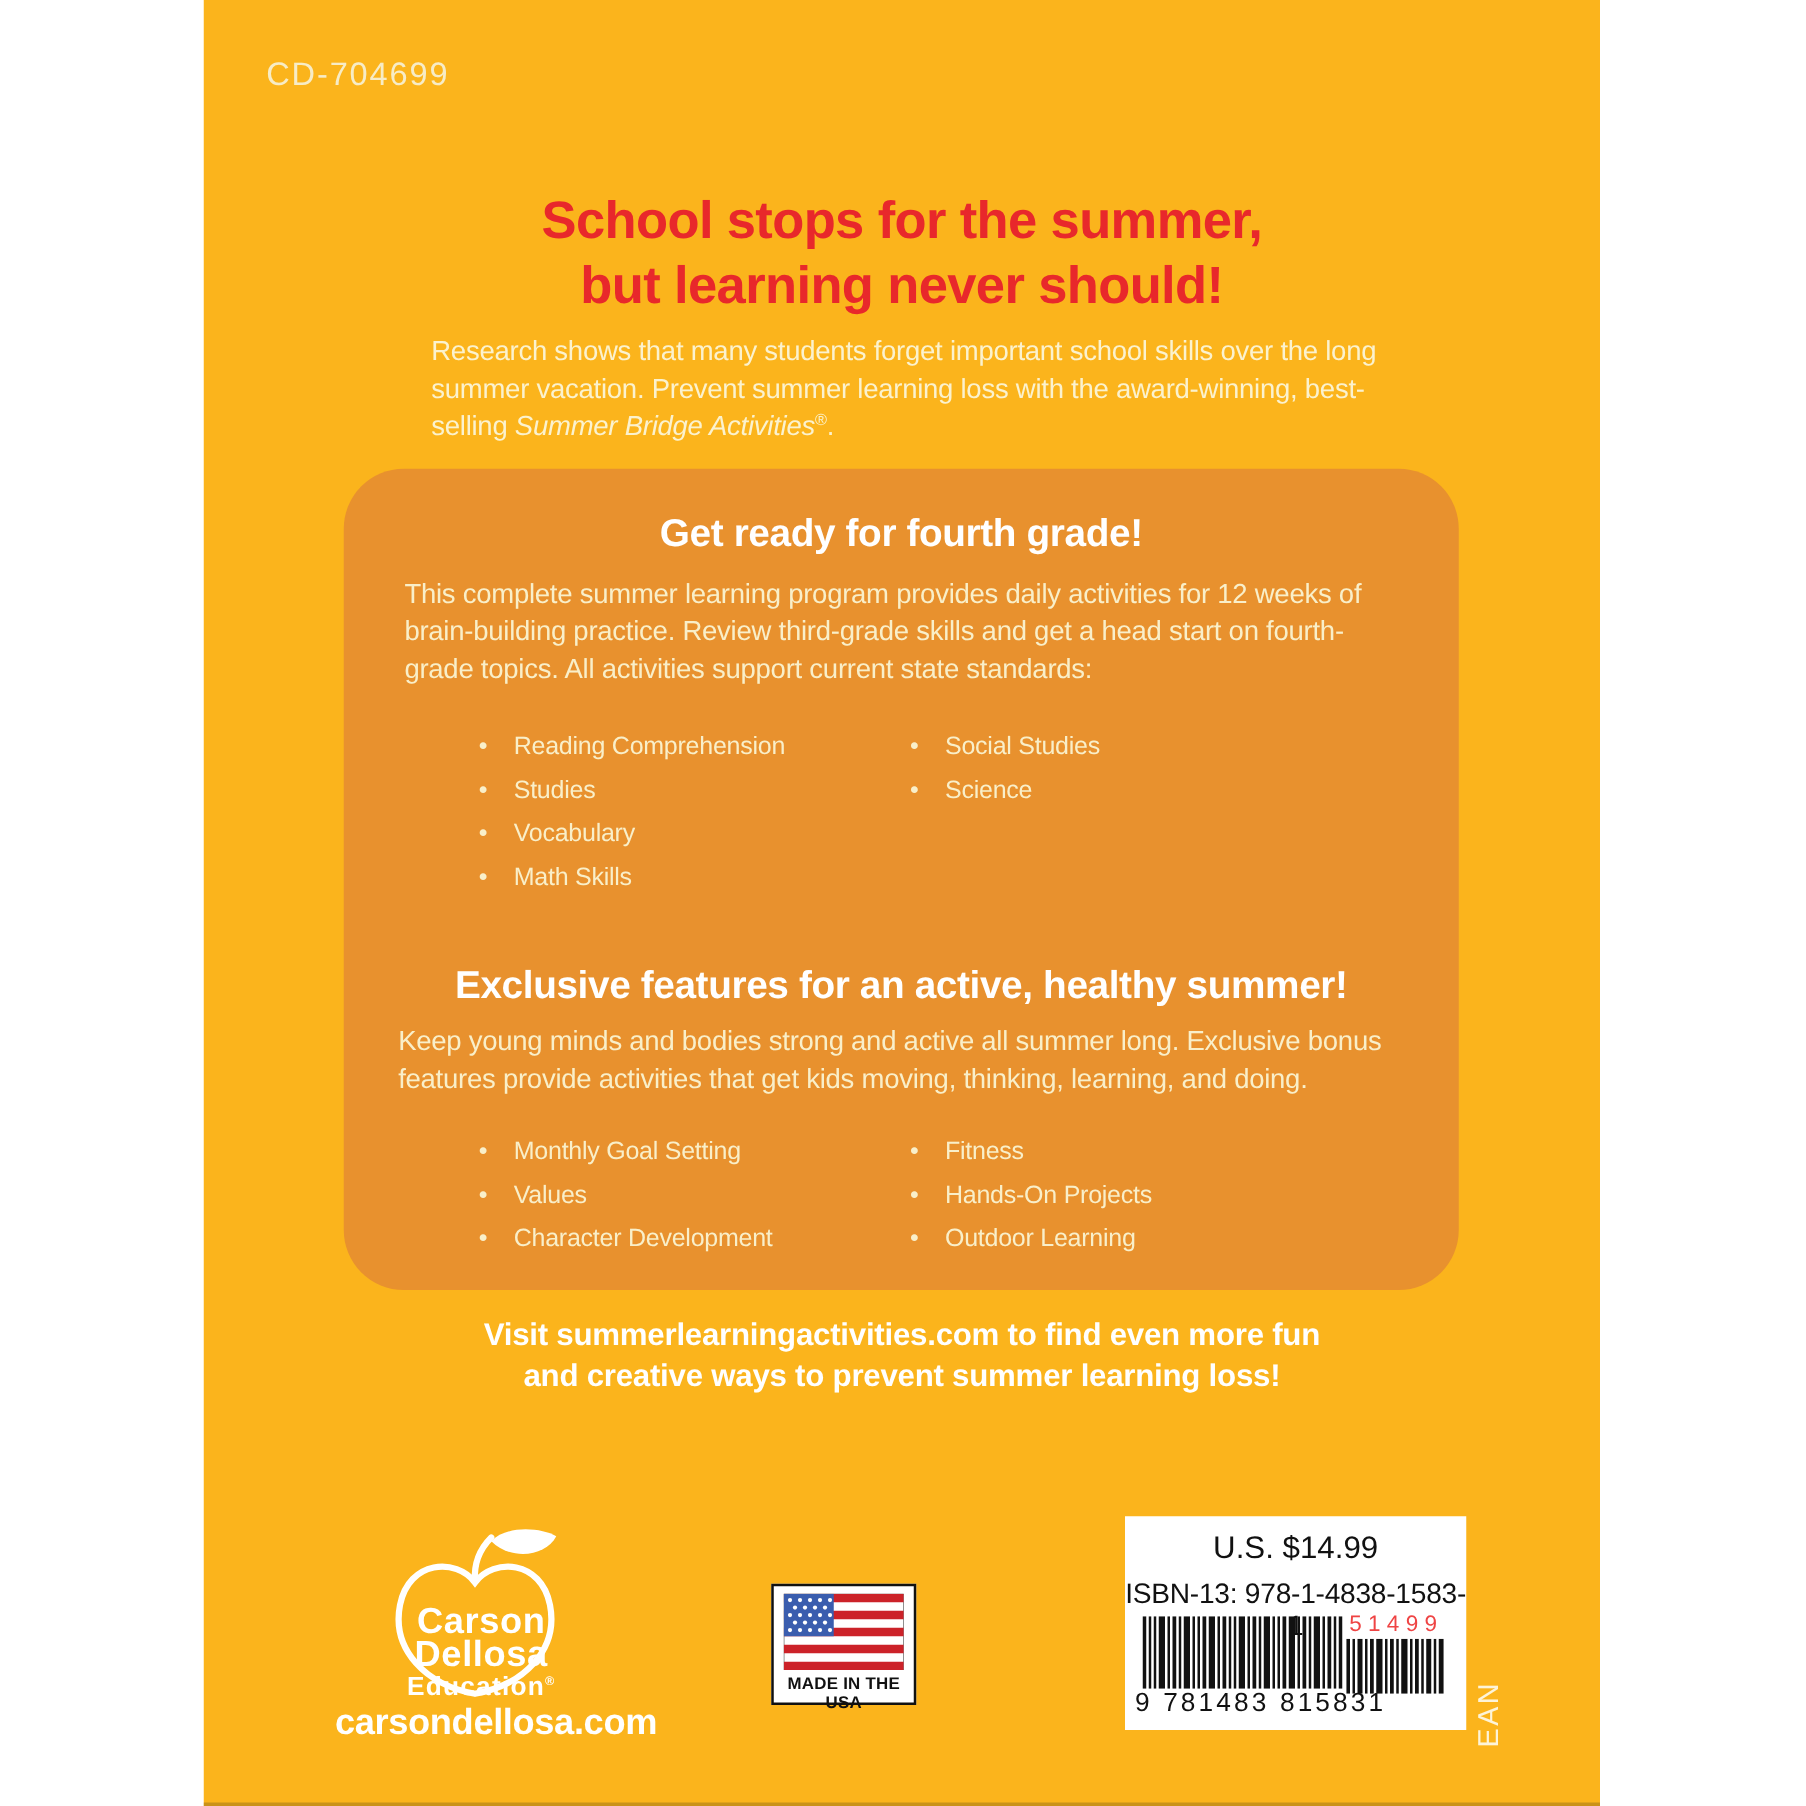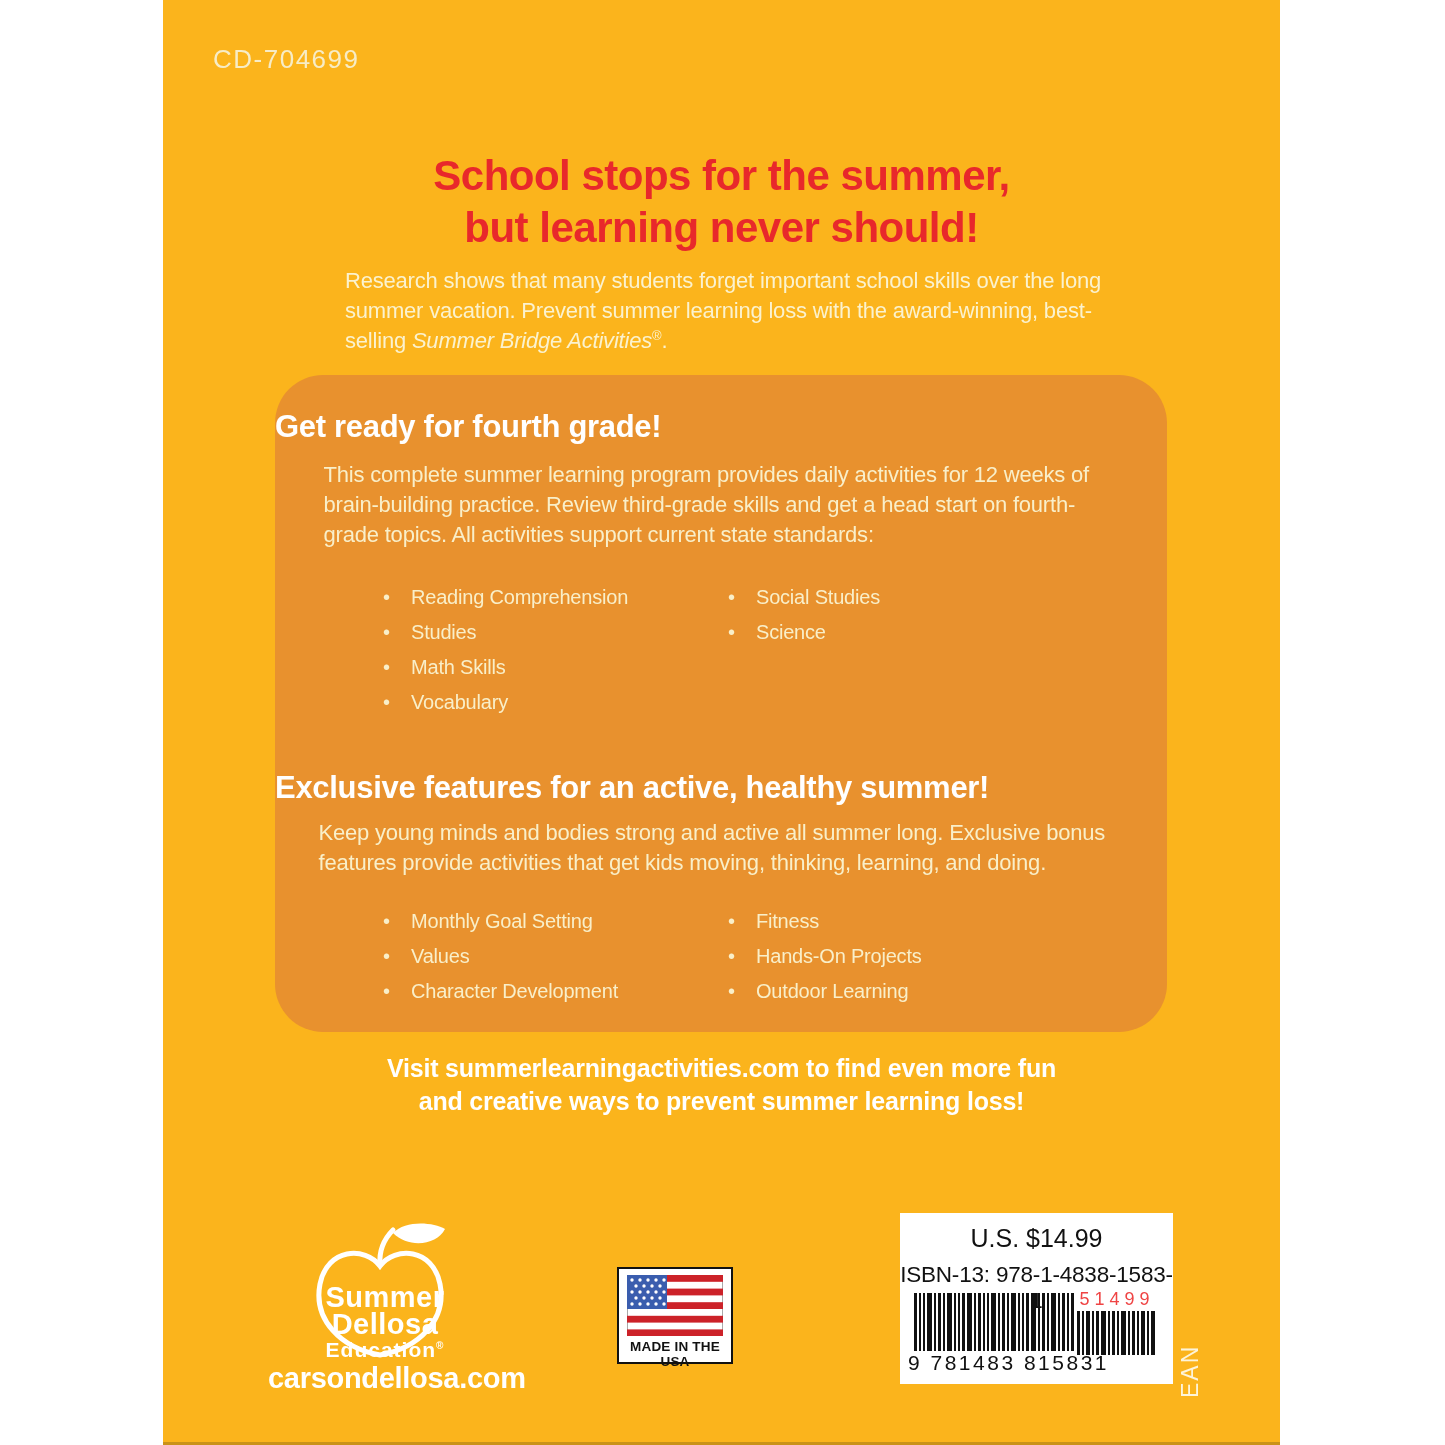--- a/index.html
+++ b/index.html
@@ -27,21 +27,21 @@
     position:absolute;left:182px;top:266px;width:775px;
     color:#FBF2CE;font-size:22px;line-height:30px;letter-spacing:-0.2px;
   }
   .intro .it{font-style:italic;}
   .reg{font-size:13px;vertical-align:super;line-height:0;}
   .panel{
     position:absolute;left:112px;top:375px;width:892px;height:657px;
     background:#E8912E;border-radius:48px;
   }
   .panel h2{
-    margin:0;color:#ffffff;font-size:31px;font-weight:700;
+    margin:0;text-align:center;color:#ffffff;font-size:31px;font-weight:700;
     letter-spacing:-0.3px;
   }
   .panel .h1{margin-top:34px;}
   .panel .h2b{margin-top:50px;}
   .panel p{
     color:#F9EFC9;font-size:22px;line-height:30px;letter-spacing:-0.2px;
   }
   .panel .p1{margin:15px auto 0;width:795px;}
   .panel .p2{margin:12px auto 0;width:805px;}
   .bullets{display:flex;margin:0 auto;width:680px;}
@@ -114,22 +114,22 @@
   </div>
 
   <div class="panel">
     <h2 class="h1">Get ready for fourth grade!</h2>
     <p class="p1">This complete summer learning program provides daily activities for 12 weeks of brain-building practice. Review third-grade skills and get a head start on fourth-grade topics. All activities support current state standards:</p>
 
     <div class="bullets b1">
       <ul class="colL">
         <li>Reading Comprehension</li>
         <li>Studies</li>
+        <li>Vocabulary</li>
         <li>Math Skills</li>
-        <li>Vocabulary</li>
       </ul>
       <ul class="colR">
         <li>Social Studies</li>
         <li>Science</li>
       </ul>
     </div>
 
     <h2 class="h2b">Exclusive features for an active, healthy summer!</h2>
     <p class="p2">Keep young minds and bodies strong and active all summer long. Exclusive bonus features provide activities that get kids moving, thinking, learning, and doing.</p>
 
@@ -154,21 +154,21 @@
 
   <div class="logo">
     <span>
       <svg width="170" height="145" viewBox="0 0 170 145">
         <path d="M85,48 C70,28 32,30 25,66 C18,102 46,130 85,137 C124,130 152,102 145,66 C138,30 100,28 85,48 Z" fill="none" stroke="#ffffff" stroke-width="5"></path>
         <path d="M85,47 C84,34 88,22 98,12" fill="none" stroke="#ffffff" stroke-width="5" stroke-linecap="round"></path>
         <path d="M98,15 C110,2 138,4 150,11 C142,27 114,31 98,15 Z" fill="#ffffff"></path>
       </svg>
     </span>
     <div class="logo-text">
-      <div class="logo-name">Summer</div>
+      <div class="logo-name">Carson</div>
       <div class="logo-name">Dellosa</div>
       <div class="logo-edu"><span>Education</span><span class="reg">®</span></div>
     </div>
   </div>
   <div class="website">carsondellosa.com</div>
 
   <div class="usa-badge">
     <span>
       <svg width="96" height="61" viewBox="0 0 96 61">
         <rect x="0" y="0" width="96" height="61" fill="#ffffff" stroke="#555" stroke-width="1"></rect>

